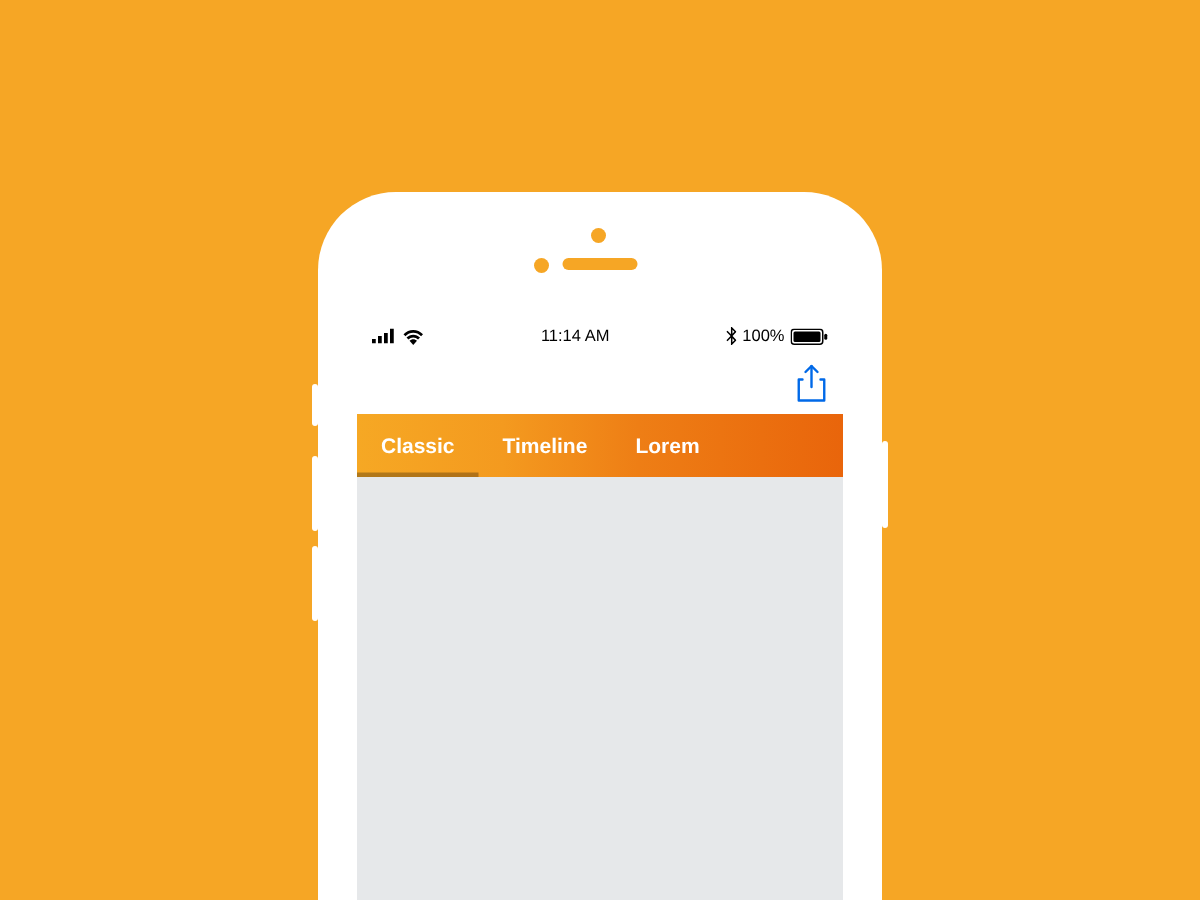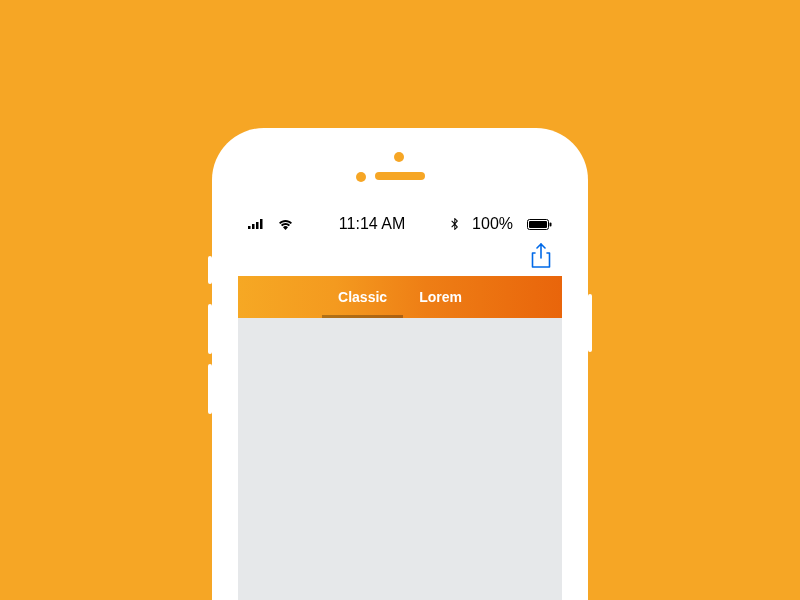--- a/index.html
+++ b/index.html
@@ -54,26 +54,26 @@
     width: 324px; height: 560px;
     background: #fff;
     overflow: hidden;
   }
   .status-bar {
     height: 24px;
     display: flex;
     align-items: center;
     justify-content: space-between;
     padding: 0 10px;
-    font-size: 16px;
+    font-size: 11px;
     font-weight: 500;
     color: #000;
     text-align: center;
   }
-  .status-left, .status-right { display: flex; align-items: center; gap: 14px; }
+  .status-left, .status-right { display: flex; align-items: center; gap: 4px; }
   .signal-icon svg, .wifi-icon svg, .bt-icon svg, .battery-icon svg { display: block; }
   .nav-bar {
     height: 40px;
     position: relative;
     display: flex;
     align-items: center;
     justify-content: center;
   }
   .nav-title {
     font-size: 17px;
@@ -87,21 +87,20 @@
     transform: translateY(-50%);
     width: 22px; height: 26px;
     color: #0069E8;
     cursor: pointer;
   }
   .tab-bar {
     height: 42px;
     background: linear-gradient(90deg, #F6A824 0%, #F49A1F 30%, #EE7E15 58%, #E9650B 100%);
     display: flex;
     align-items: stretch;
-    justify-content: center;
   }
   .tab {
     padding: 0 16px;
     display: flex;
     align-items: center;
     color: #fff;
     font-size: 14px;
     font-weight: 600;
     position: relative;
     cursor: pointer;
@@ -176,20 +175,23 @@
           <path d="M5 10 L2.5 10 L2.5 24 L19.5 24 L19.5 10 L17 10" stroke="#0069E8" stroke-width="1.6" fill="none" stroke-linecap="round" stroke-linejoin="round"></path>
         </svg>
       </div>
     </div>
 
     <div class="tab-bar">
       <div class="tab active">
         <span>Classic</span>
       </div>
       <div class="tab">
+        <span>Timeline</span>
+      </div>
+      <div class="tab">
         <span>Lorem</span>
       </div>
     </div>
 
     <div class="content"></div>
 
   </div>
 </div>
 
 </body></html>

